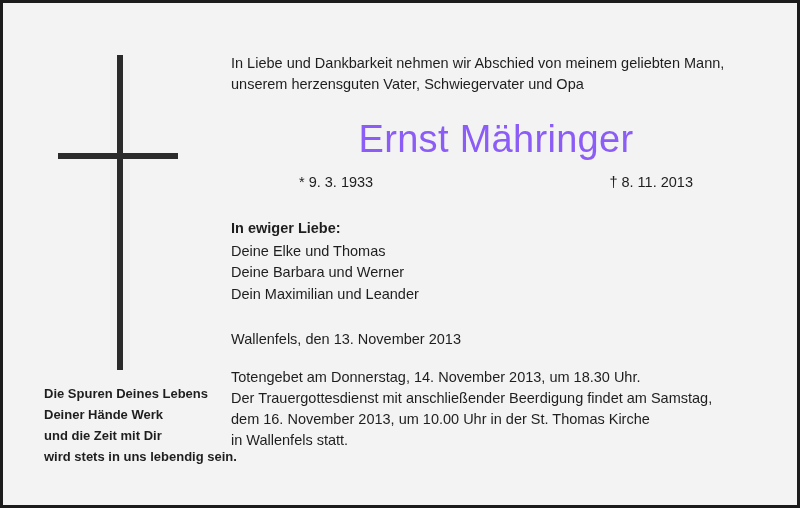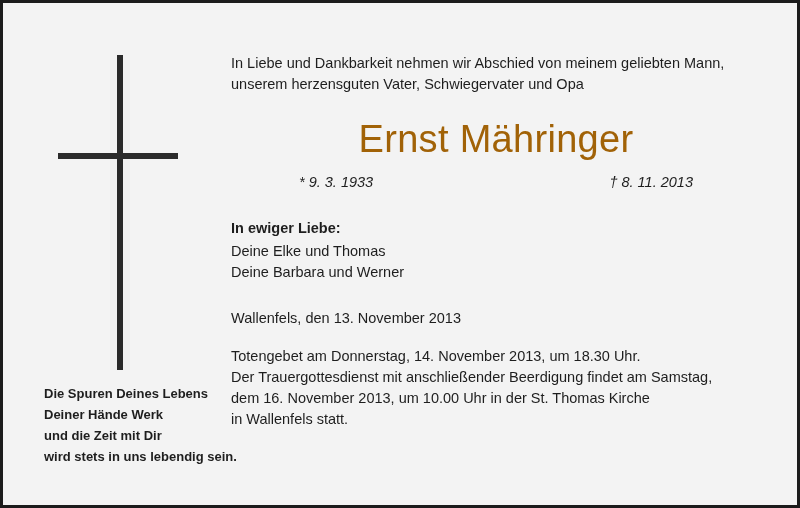--- a/index.html
+++ b/index.html
@@ -69,31 +69,30 @@
   }
   .intro div { white-space: nowrap; }
 
   .name {
     margin-top: 26px;
     text-align: center;
     font-size: 38px;
     line-height: 1.05;
     font-weight: 400;
     letter-spacing: 0.3px;
-    color: #a16207;
+    color: #8b5cf6;
   }
 
   .dates {
     margin-top: 14px;
     display: flex;
     justify-content: space-between;
     font-size: 14.5px;
     color: #1e1e1e;
     padding: 0 68px 0 68px;
-    font-style: italic;
   }
 
   .love-block {
     margin-top: 28px;
     font-size: 14.5px;
     line-height: 1.46;
     color: #1e1e1e;
   }
   .love-title {
     font-weight: bold;
@@ -149,20 +148,21 @@
 
       <div class="dates">
         <span>* 9. 3. 1933</span>
         <span>† 8. 11. 2013</span>
       </div>
 
       <div class="love-block">
         <div class="love-title">In ewiger Liebe:</div>
         <div>Deine Elke und Thomas</div>
         <div>Deine Barbara und Werner</div>
+        <div>Dein Maximilian und Leander</div>
       </div>
 
       <div class="place-date">Wallenfels, den 13. November 2013</div>
 
       <div class="service">
         <div>Totengebet am Donnerstag, 14. November 2013, um 18.30 Uhr.</div>
         <div>Der Trauergottesdienst mit anschließender Beerdigung findet am Samstag,</div>
         <div>dem 16. November 2013, um 10.00 Uhr in der St. Thomas Kirche</div>
         <div>in Wallenfels statt.</div>
       </div>

